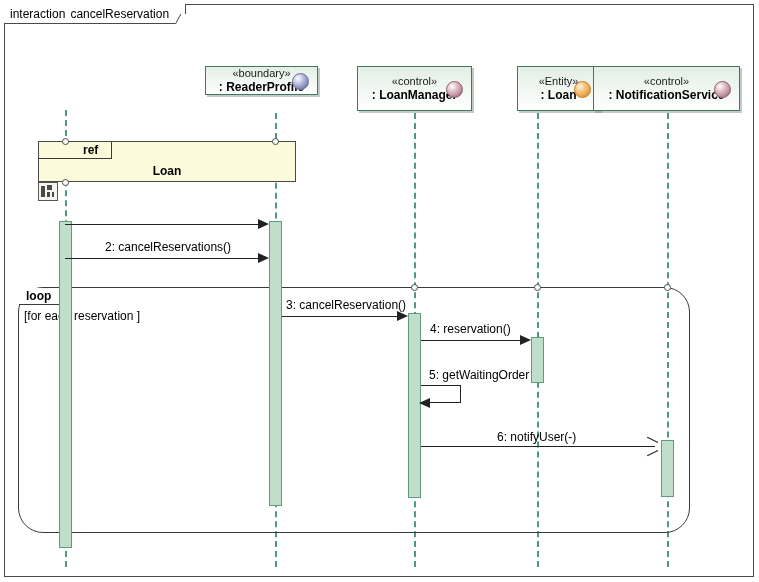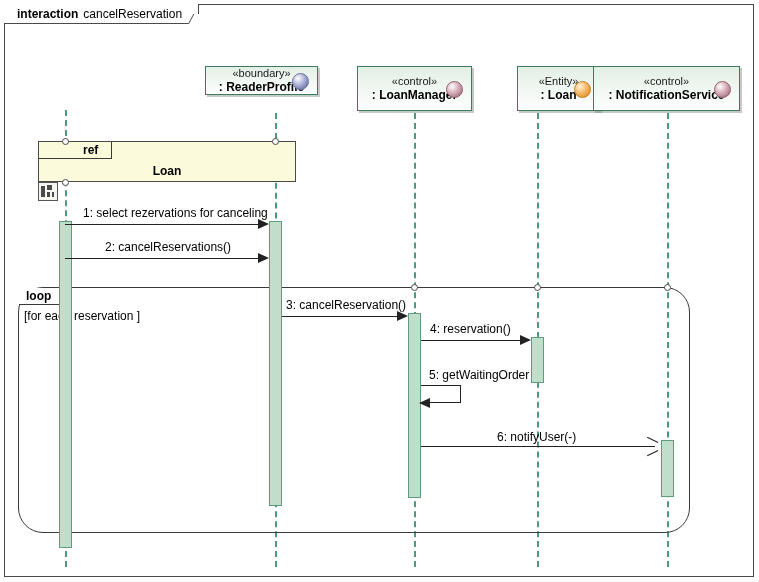--- a/index.html
+++ b/index.html
@@ -36,21 +36,21 @@
     border-right: 1px solid #4a4a4a;
     border-bottom: 1px solid #4a4a4a;
     background: #ffffff;
     padding: 0 16px 0 6px;
     display: flex;
     align-items: center;
     font-size: 12px;
     color: #000;
     box-sizing: border-box;
   }
-  .frame-tab .kw { font-weight: bold; margin-right: 5px; margin-left: 7px; }
+  .frame-tab .kw { font-weight: normal; margin-right: 5px; }
   .frame-tab-corner {
     position: absolute;
     width: 10px;
     height: 10px;
     right: -1px;
     bottom: -1px;
     background: #ffffff;
     border-left: 1px solid #4a4a4a;
     transform: skewX(-28deg);
     transform-origin: bottom left;
@@ -312,21 +312,20 @@
   <div class="gate" style="left:411px; top:284px;"></div>
   <div class="gate" style="left:534px; top:284px;"></div>
   <div class="gate" style="left:664px; top:284px;"></div>
 
   <div class="activation" style="left:59px;  top:221px; height:327px;"></div>
   <div class="activation" style="left:269px; top:221px; height:285px;"></div>
   <div class="activation" style="left:408px; top:313px; height:185px;"></div>
   <div class="activation" style="left:531px; top:337px; height:46px;"></div>
   <div class="activation" style="left:661px; top:440px; height:57px;"></div>
 
-  <div class="msg-label" style="left:83px; top:206px;">1: select rezervations for canceling</div>
   <div class="msg-line" style="left:65px; top:224px; width:194px;"></div>
   <div class="arrow-filled" style="left:258px; top:219px;"></div>
 
   <div class="msg-label" style="left:105px; top:240px;">2: cancelReservations()</div>
   <div class="msg-line" style="left:65px; top:258px; width:194px;"></div>
   <div class="arrow-filled" style="left:258px; top:253px;"></div>
 
   <div class="msg-label" style="left:286px; top:298px;">3: cancelReservation()</div>
   <div class="msg-line" style="left:282px; top:316px; width:116px;"></div>
   <div class="arrow-filled" style="left:397px; top:311px;"></div>

